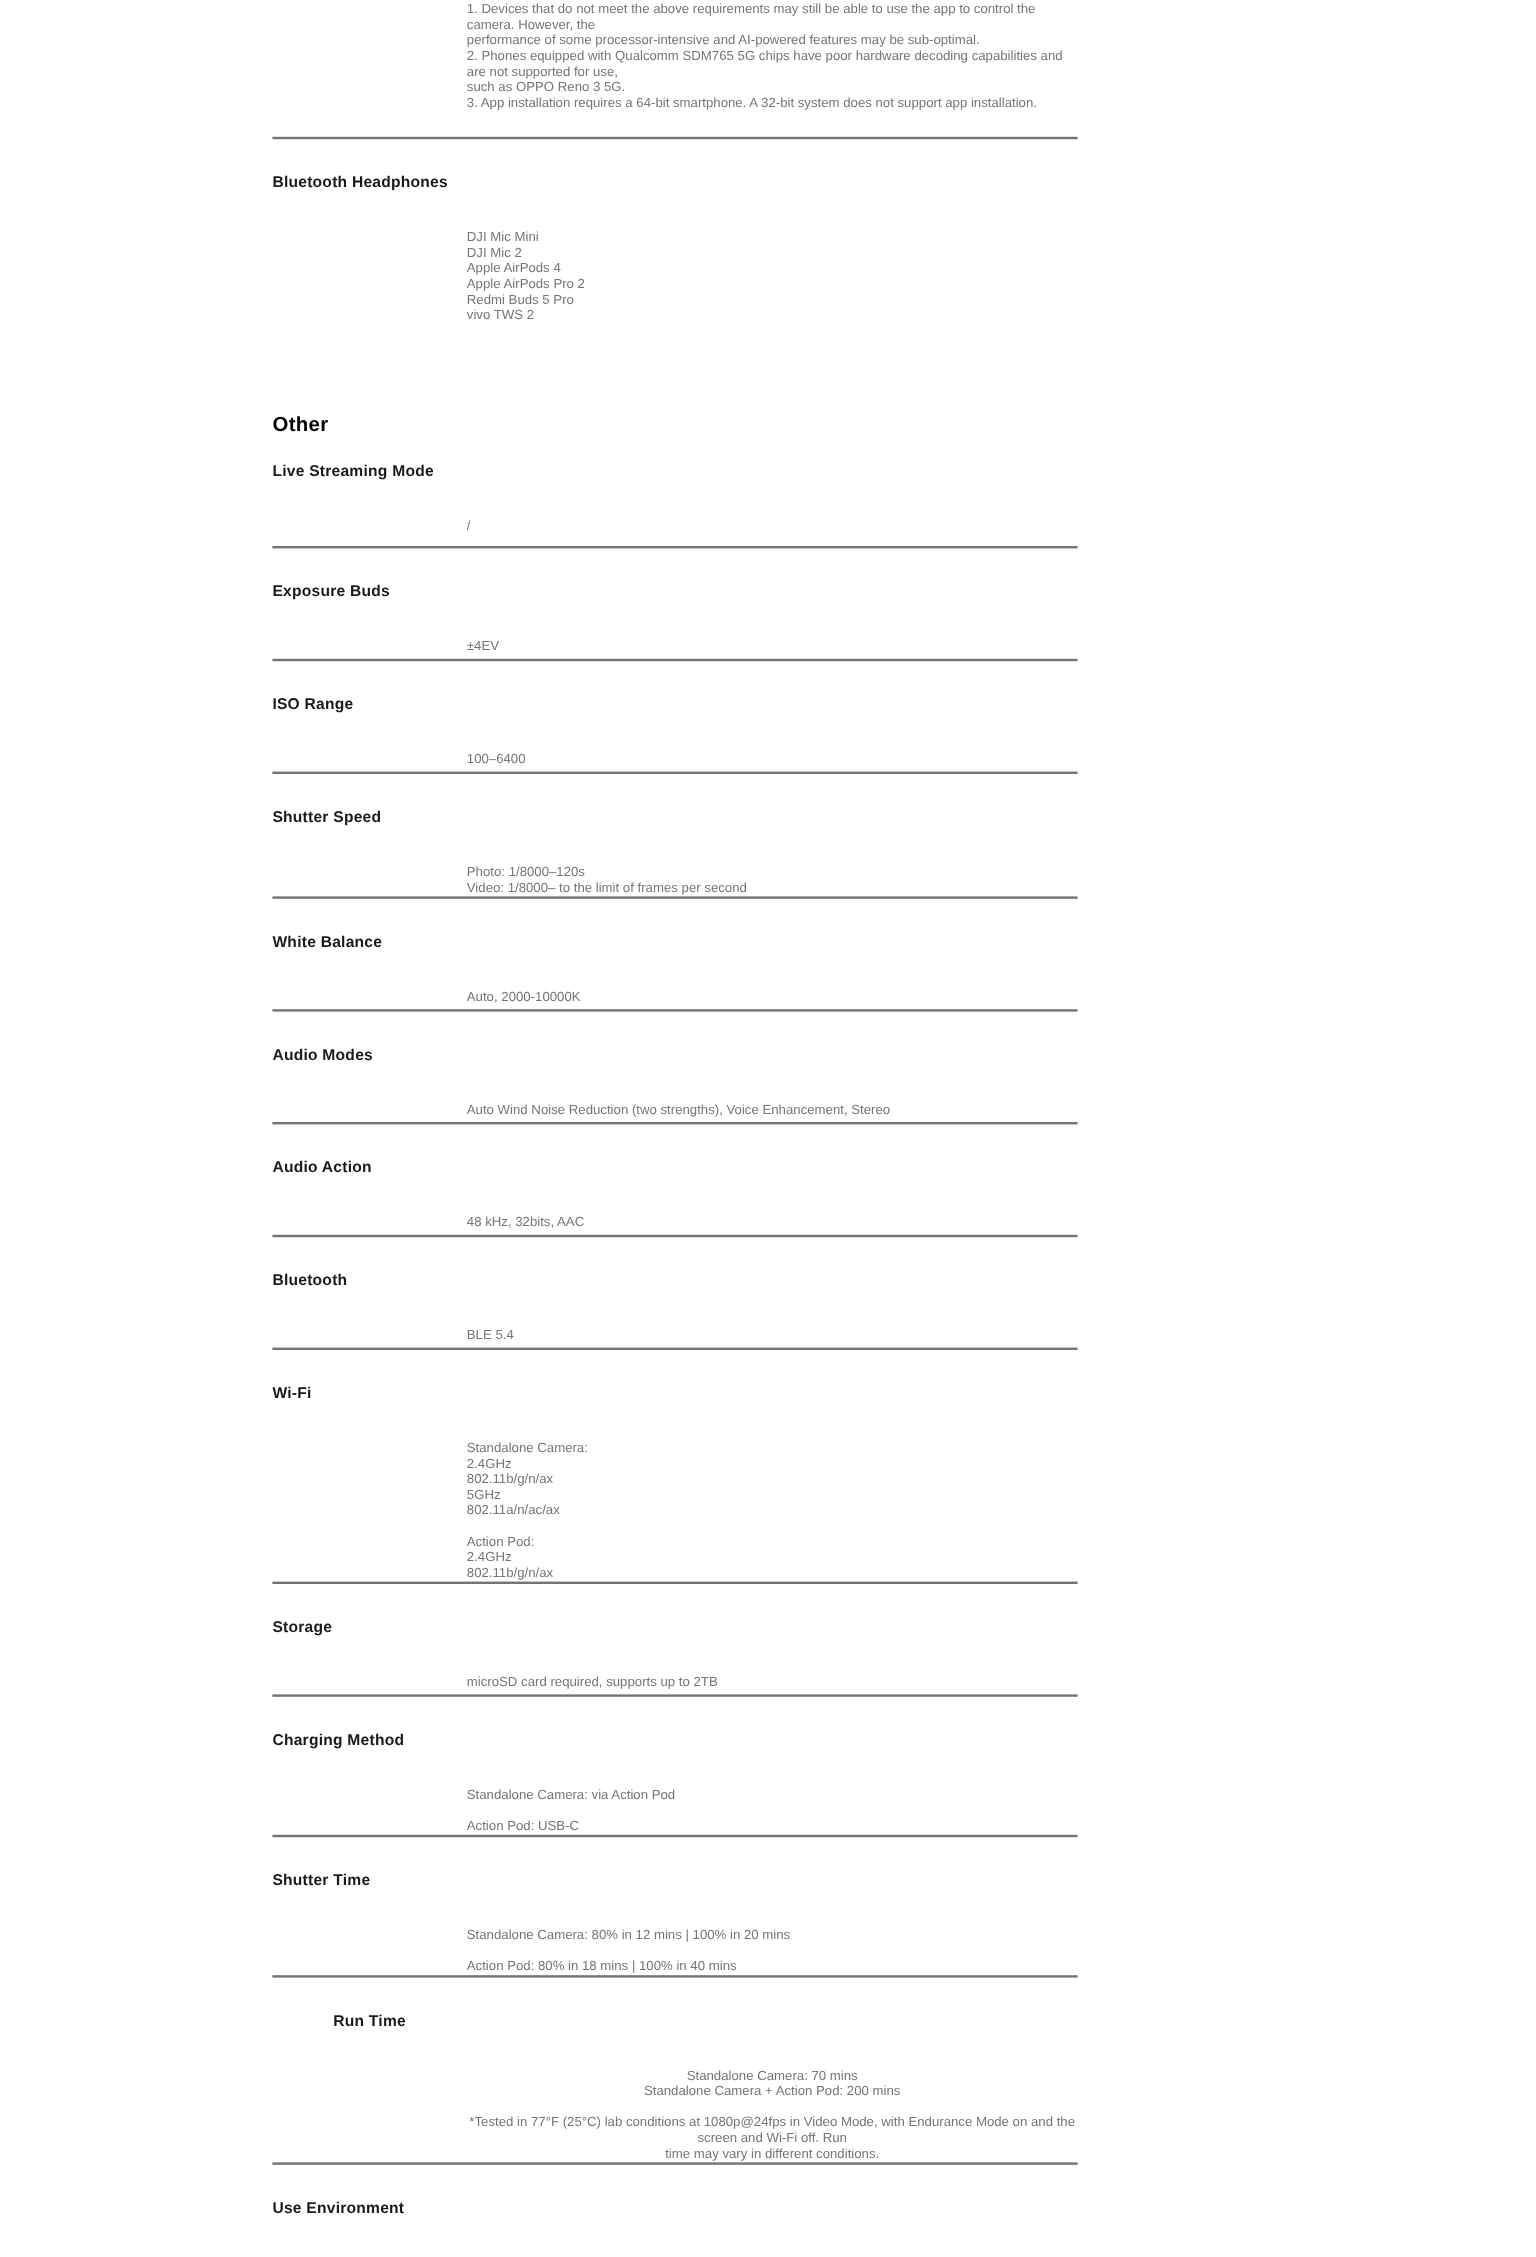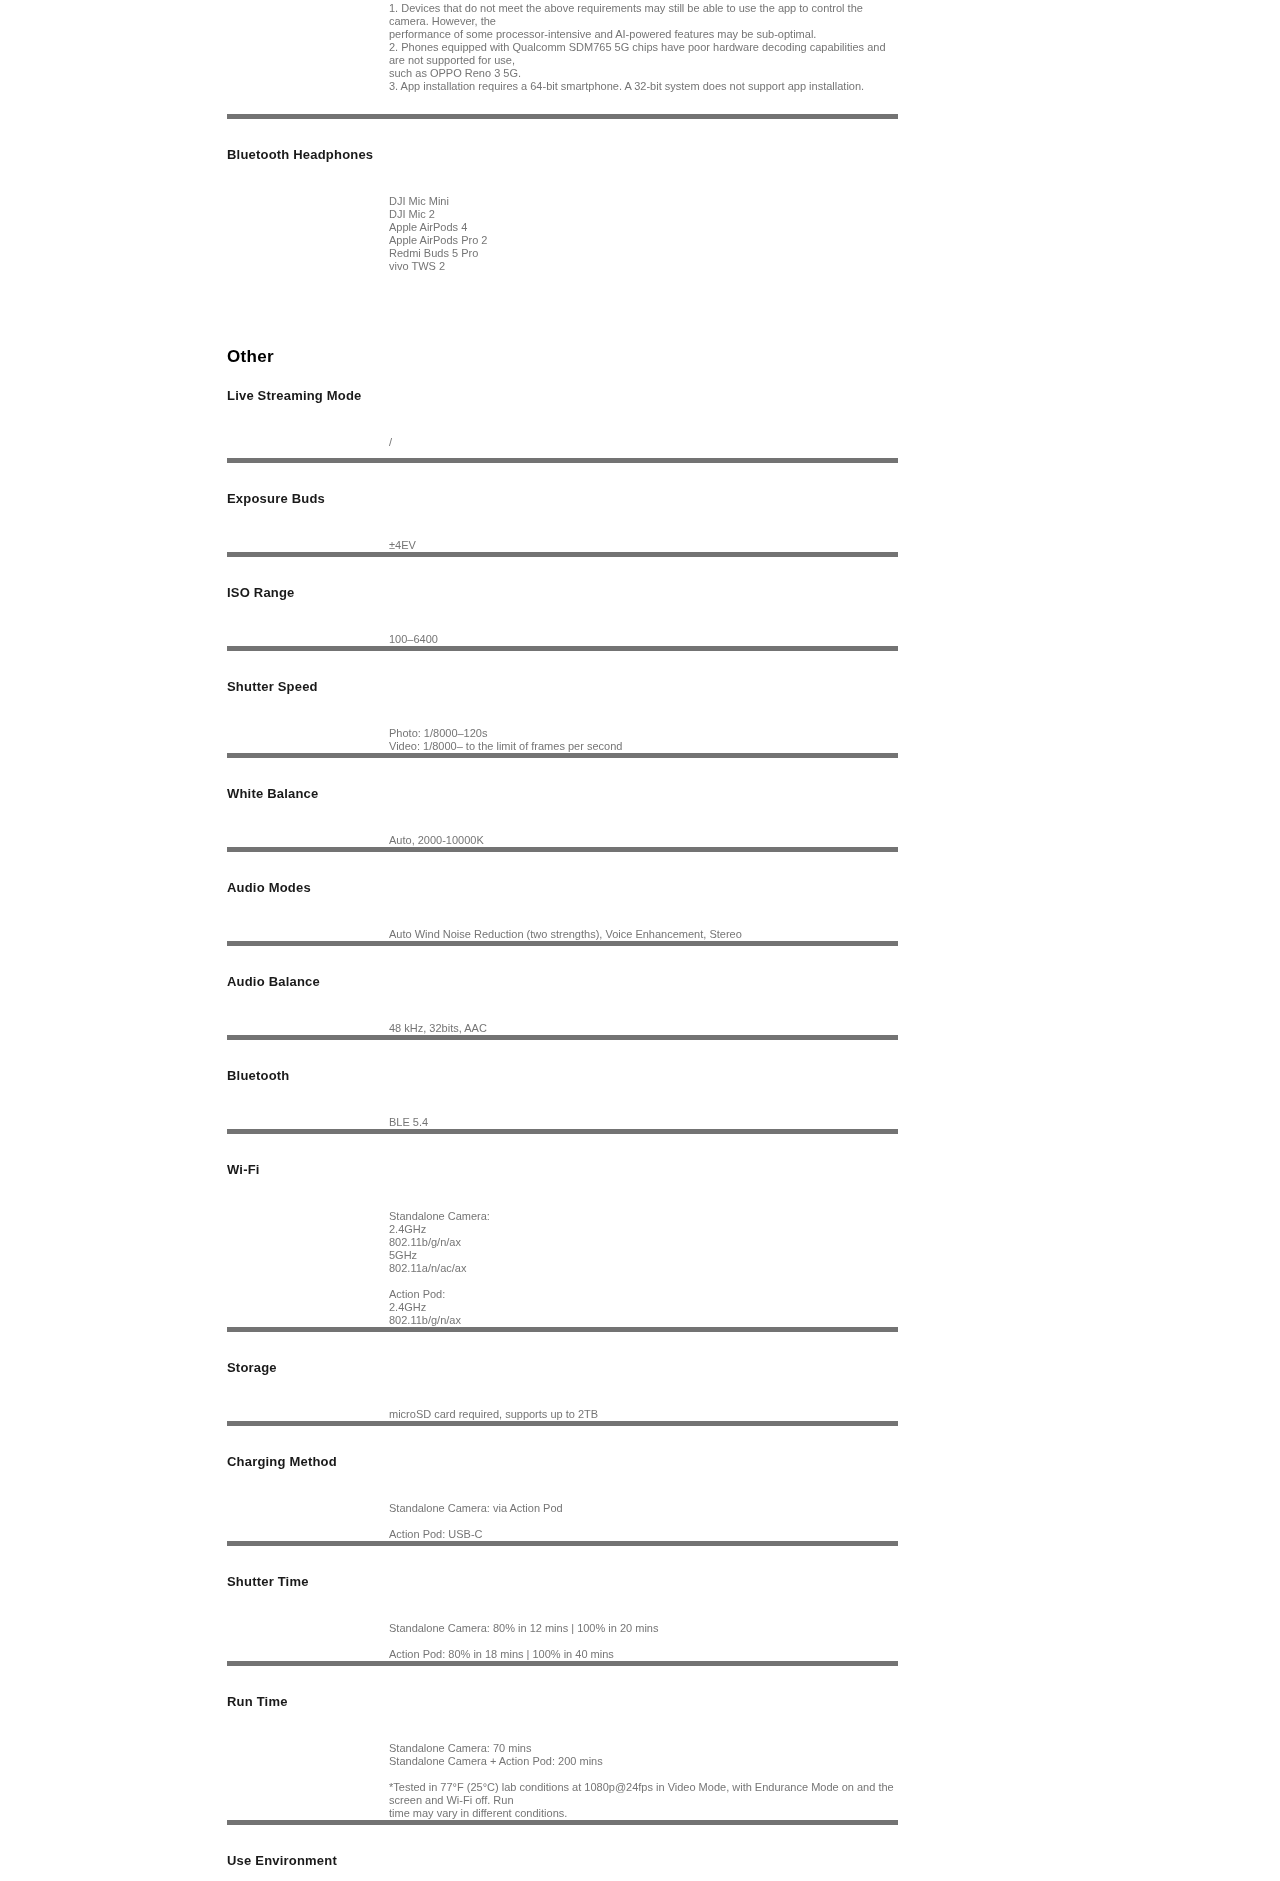--- a/index.html
+++ b/index.html
@@ -22,32 +22,32 @@
     padding-top: 2px;
     margin-bottom: 21px;
     font-size: 11px;
     line-height: 13px;
     color: #757575;
     white-space: pre-line;
   }
   .spec-row {
     display: flex;
     align-items: flex-start;
-    border-top: 5px solid #737373;
+    border-top: 2px solid #737373;
     padding-top: 28px;
     min-height: 94px;
   }
   .spec-row.no-divider {
     border-top: none;
     padding-top: 20px;
     min-height: 90px;
   }
   .spec-row.bt-headphones { min-height: 107px; }
   .spec-row.tall-wifi     { min-height: 167px; }
-  .spec-row.tall-runtime  { min-height: 114px; }
+  .spec-row.tall-runtime  { min-height: 114px; text-align: center; }
   .spec-row.last-row      { min-height: 95px; }
   .spec-label {
     width: 162px;
     flex: 0 0 162px;
     font-size: 13px;
     font-weight: 700;
     line-height: 16px;
     color: #1a1a1a;
     letter-spacing: 0.2px;
   }
@@ -117,21 +117,21 @@
     <div class="spec-label">White Balance</div>
     <div class="spec-value">Auto, 2000-10000K</div>
   </div>
 
   <div class="spec-row">
     <div class="spec-label">Audio Modes</div>
     <div class="spec-value">Auto Wind Noise Reduction (two strengths), Voice Enhancement, Stereo</div>
   </div>
 
   <div class="spec-row">
-    <div class="spec-label">Audio Balance</div>
+    <div class="spec-label">Audio Action</div>
     <div class="spec-value">48 kHz, 32bits, AAC</div>
   </div>
 
   <div class="spec-row">
     <div class="spec-label">Bluetooth</div>
     <div class="spec-value">BLE 5.4</div>
   </div>
 
   <div class="spec-row tall-wifi">
     <div class="spec-label">Wi-Fi</div>

